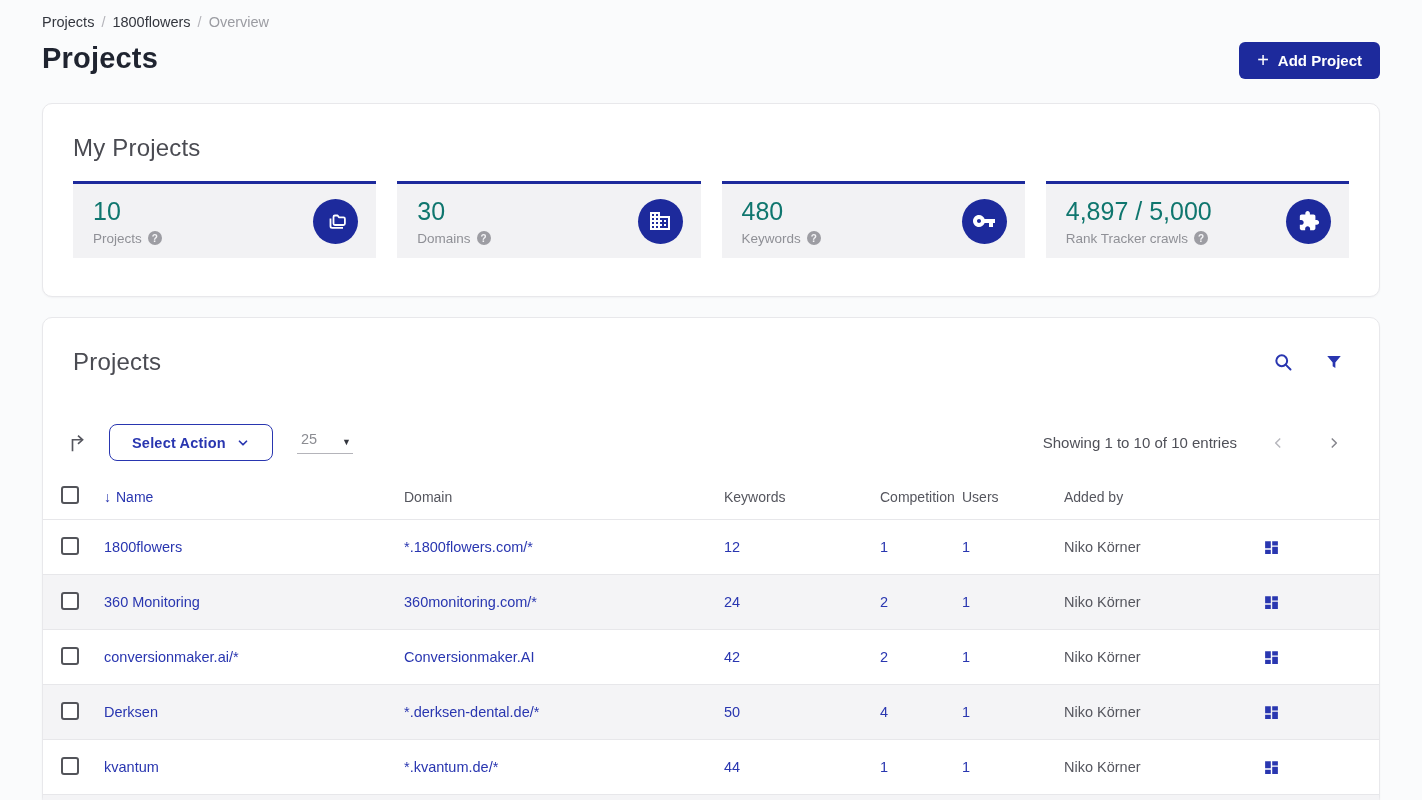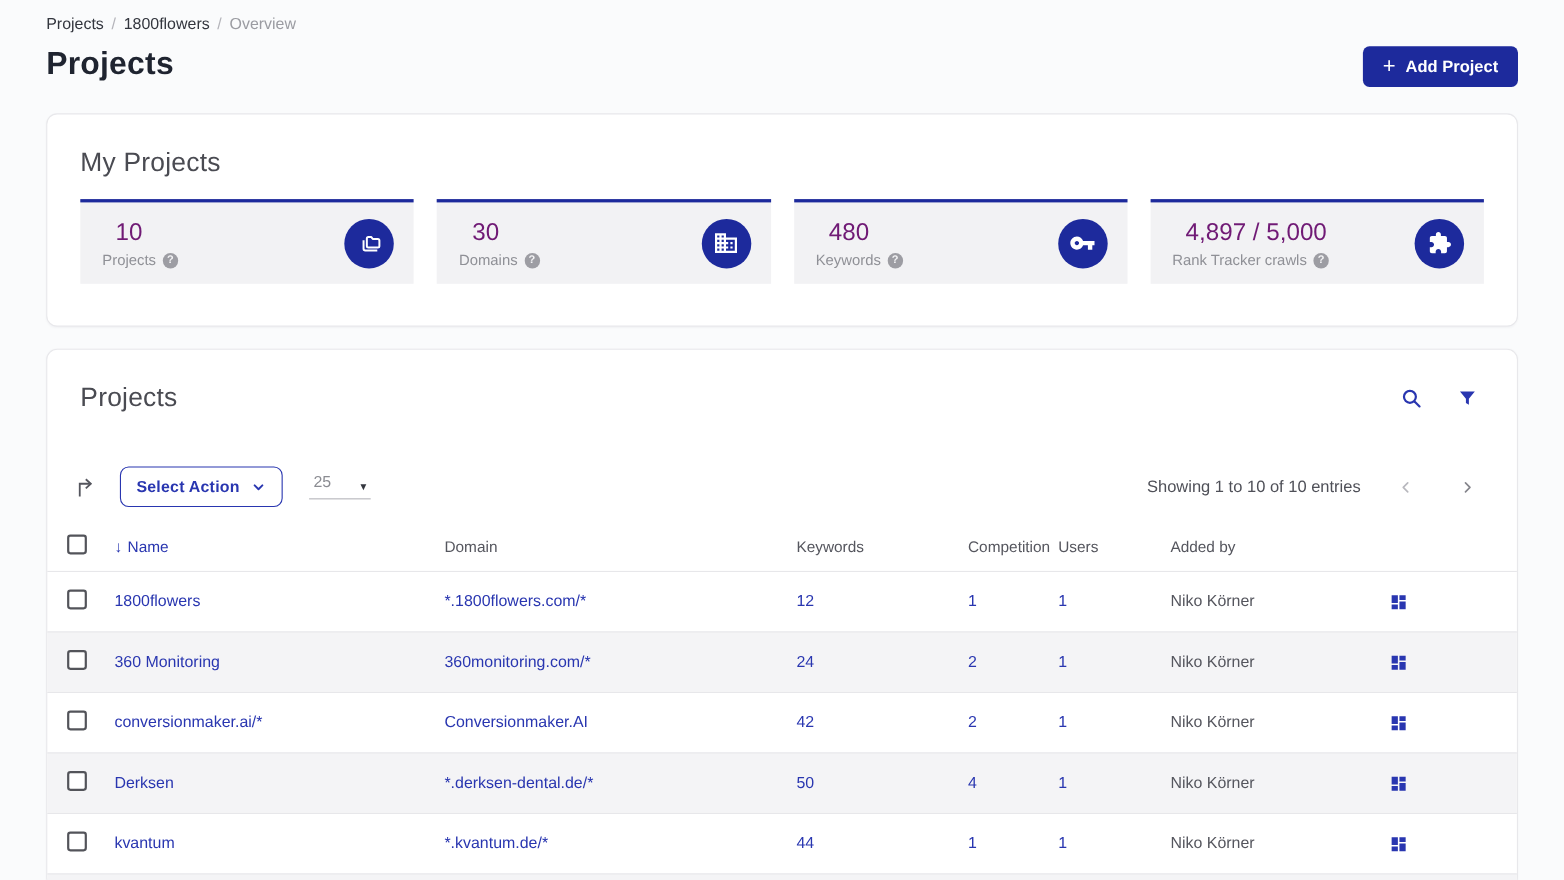--- a/index.html
+++ b/index.html
@@ -36,21 +36,21 @@
   .card h2 { font-size:24px; font-weight:500; color:#4a4b52; letter-spacing:.2px; }
 
   
   .my-projects { margin-top:24px; padding:30px 30px 38px; }
   .stats { display:grid; grid-template-columns:repeat(4,1fr); gap:21px; margin-top:19px; }
   .stat-tile {
     background:#f2f2f4; border-top:3px solid #1d2a9c;
     height:77px; padding:12px 18px 12px 20px;
     display:flex; justify-content:space-between; align-items:center;
   }
-  .stat-text .value { font-size:22px; color:#701a75;margin-left:12px; }
+  .stat-text .value { font-size:25px; color:#0f766e; }
   .stat-text .label { font-size:13.5px; color:#8f9096; margin-top:5px; display:flex; align-items:center; gap:6px; }
   .help-icon {
     width:14px; height:14px; border-radius:50%; background:#9d9da3; color:#f4f4f6;
     font-size:10px; font-weight:700; display:inline-flex; align-items:center; justify-content:center;
   }
   .stat-icon-circle {
     width:45px; height:45px; border-radius:50%; background:#1d2a9c; flex:0 0 45px;
     display:flex; align-items:center; justify-content:center;
   }
 
@@ -58,21 +58,21 @@
   .projects-panel { margin-top:20px; padding:30px 0 0; min-height:470px; }
   .panel-head { display:flex; justify-content:space-between; align-items:center; padding:0 36px 0 30px; }
   .panel-head .icons { display:flex; gap:32px; align-items:center; }
   .icon-btn { background:none; border:none; cursor:pointer; padding:0; display:flex; }
 
   .controls { margin-top:48px; padding:0 36px 0 24px; display:flex; align-items:center; }
   .export-btn { background:none; border:none; cursor:pointer; padding:0; display:flex; margin-right:20px; }
   .select-action-btn {
     display:flex; align-items:center; gap:10px;
     background:#fff; border:1px solid #2936b0; border-radius:8px;
-    height:37px; padding:0 14px; color:#2936b0; font-size:14.5px; font-weight:600;
+    height:37px; padding:0 22px; color:#2936b0; font-size:14.5px; font-weight:600;
     font-family:"Liberation Sans", sans-serif; letter-spacing:.2px; cursor:pointer;
   }
   .page-size {
     margin-left:24px; width:56px; border-bottom:1px solid #b4b4ba;
     display:flex; justify-content:space-between; align-items:flex-end;
     padding:0 2px 6px 4px; cursor:pointer;
   }
   .page-size .val { font-size:14.5px; color:#8b8c92; }
   .page-size .caret { font-size:9px; color:#33363e; }
   .controls .spacer { flex:1; }

